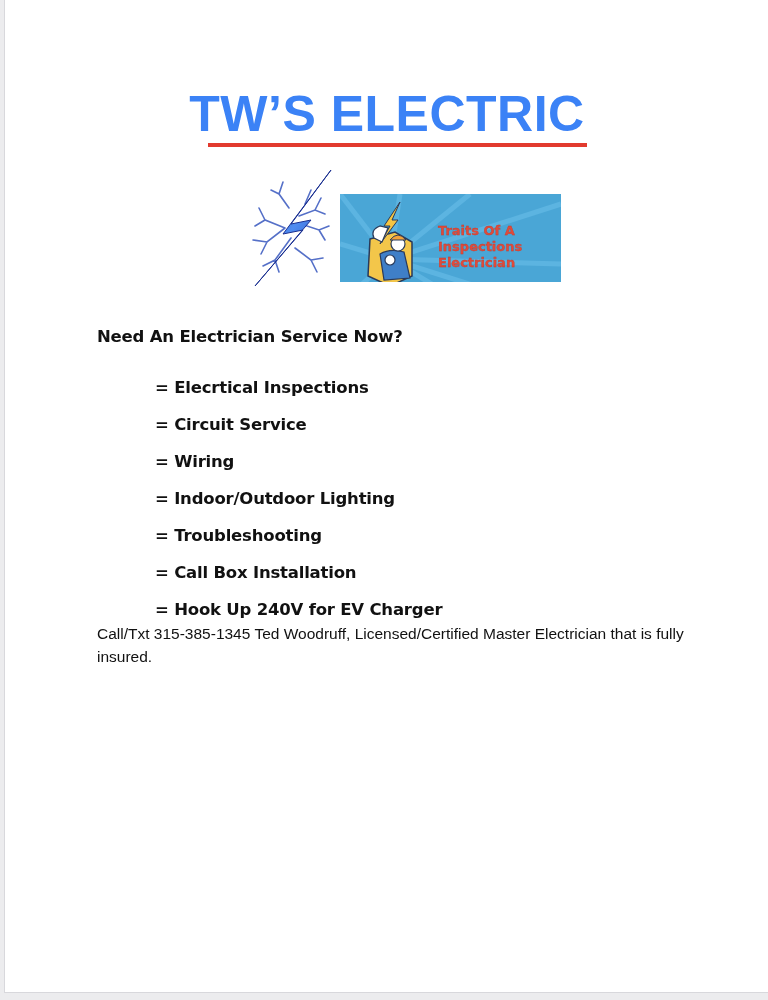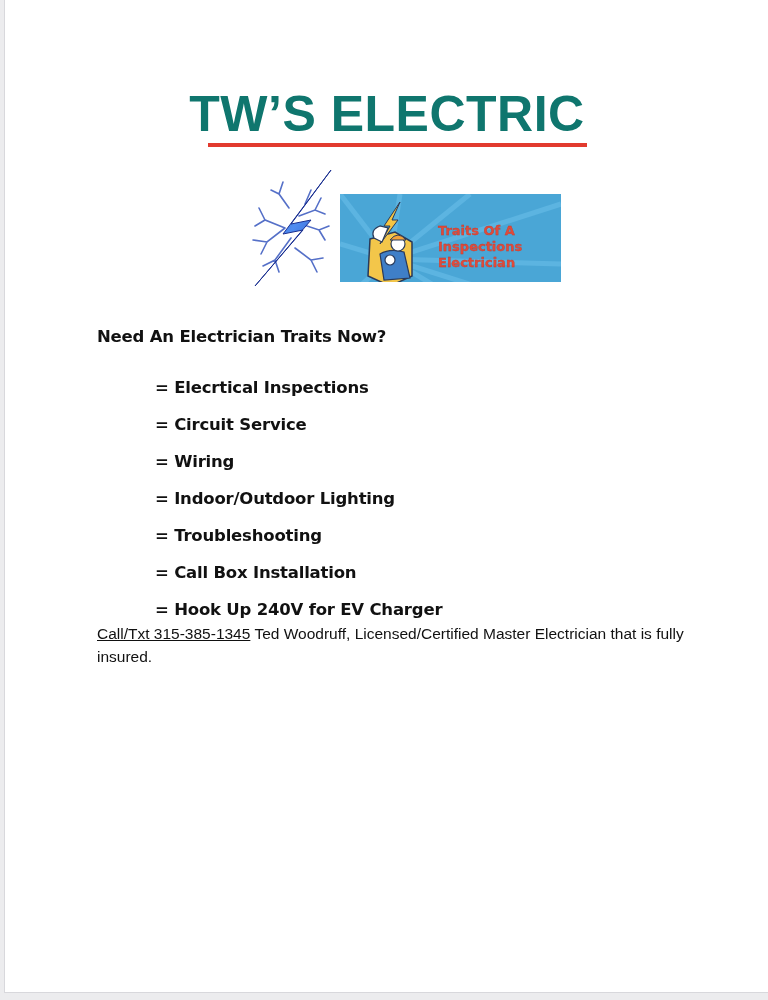--- a/index.html
+++ b/index.html
@@ -24,21 +24,21 @@
     .title {
       position: absolute;
       left: 0;
       width: 764px;
       top: 84px;
       text-align: center;
       font-family: "Liberation Sans", sans-serif;
       font-weight: bold;
       font-size: 50px;
       letter-spacing: 0.5px;
-      color: #0f766e;
+      color: #3b82f6;
       line-height: 60px;
     }
     .title-underline {
       position: absolute;
       left: 203px;
       top: 143px;
       width: 379px;
       height: 4px;
       background: #e23a2e;
     }
@@ -101,21 +101,20 @@
       position: absolute;
       left: 92px;
       top: 622px;
       width: 610px;
       font-family: "Liberation Sans", sans-serif;
       font-size: 15.5px;
       line-height: 23px;
       color: #111;
     }
     .contact .phone {
-      text-decoration: underline;
       color: #111;
       margin-top: 11px;
     }
   </style>
 </head>
 <body>
 
 <div class="page">
 
   <div class="title">TW’S ELECTRIC</div>
@@ -161,21 +160,21 @@
       <path d="M50 46 Q58 36 66 46 Z" fill="#f2a23a" stroke="#2a3a5a" stroke-width="1"></path>
       <circle cx="50" cy="66" r="5" fill="#ffffff" stroke="#2a3a5a" stroke-width="1.2"></circle>
     </svg>
     <div class="banner-text">
       <div>Traits Of A</div>
       <div>Inspections</div>
       <div>Electrician</div>
     </div>
   </div>
 
-  <div class="heading">Need An Electrician Traits Now?</div>
+  <div class="heading">Need An Electrician Service Now?</div>
 
   <ul class="services">
     <li>= Elecrtical Inspections</li>
     <li>= Circuit Service</li>
     <li>= Wiring</li>
     <li>= Indoor/Outdoor Lighting</li>
     <li>= Troubleshooting</li>
     <li>= Call Box Installation</li>
     <li>= Hook Up 240V for EV Charger</li>
   </ul>

